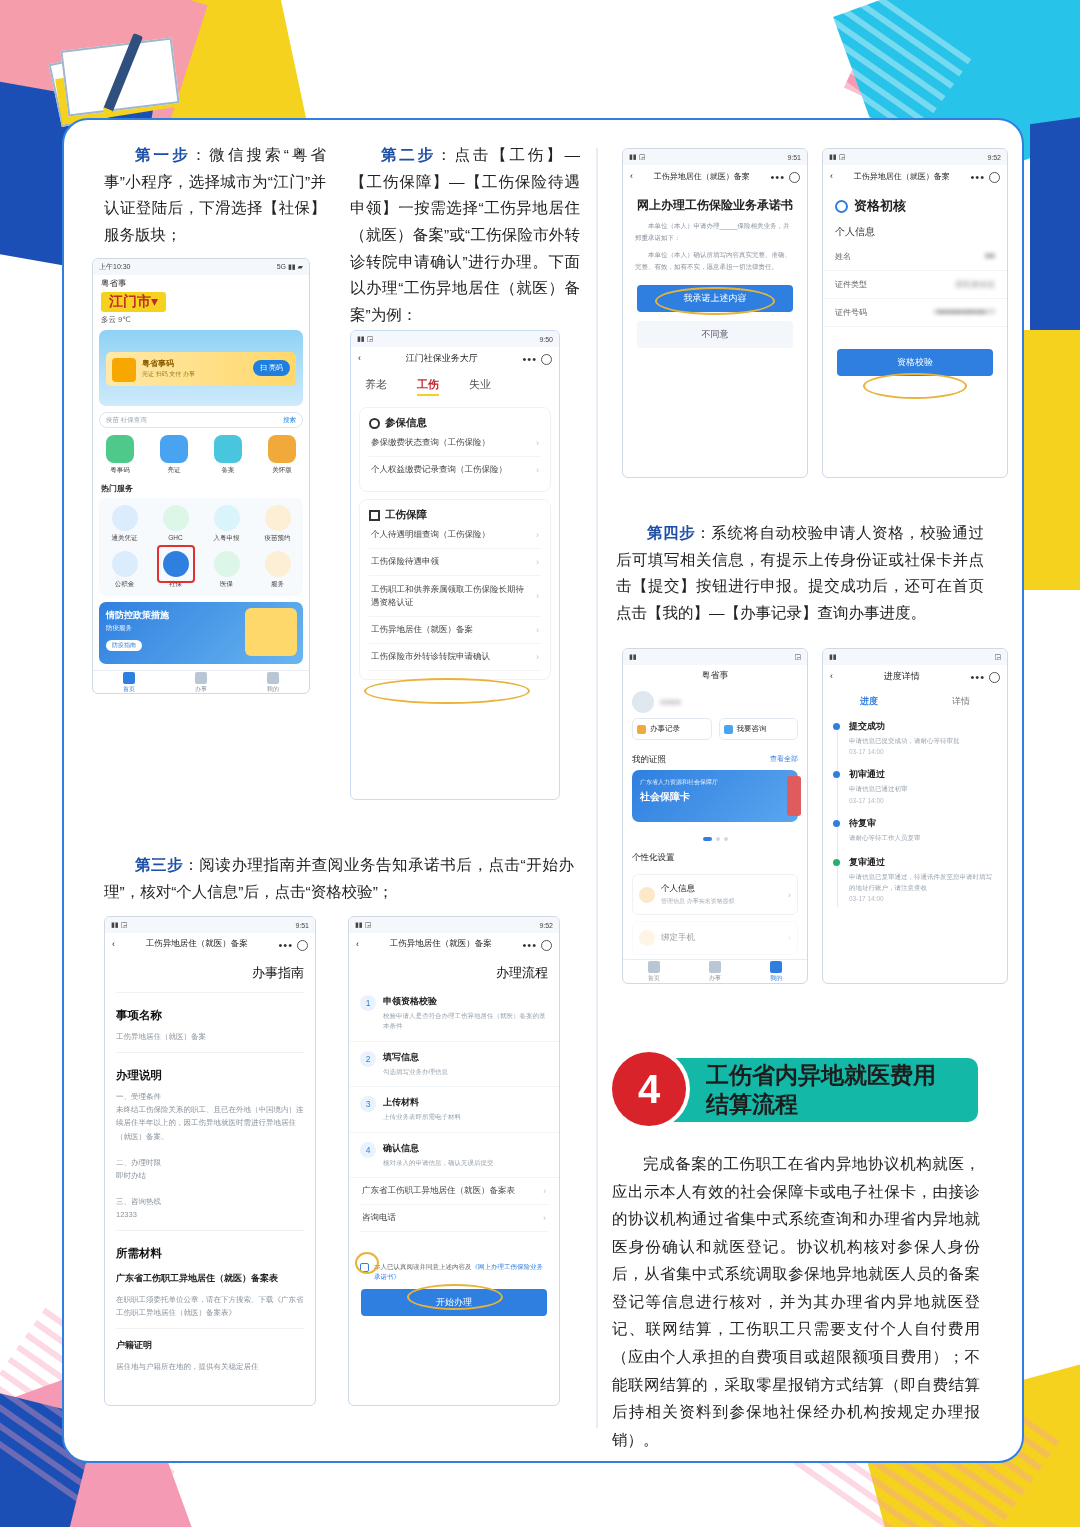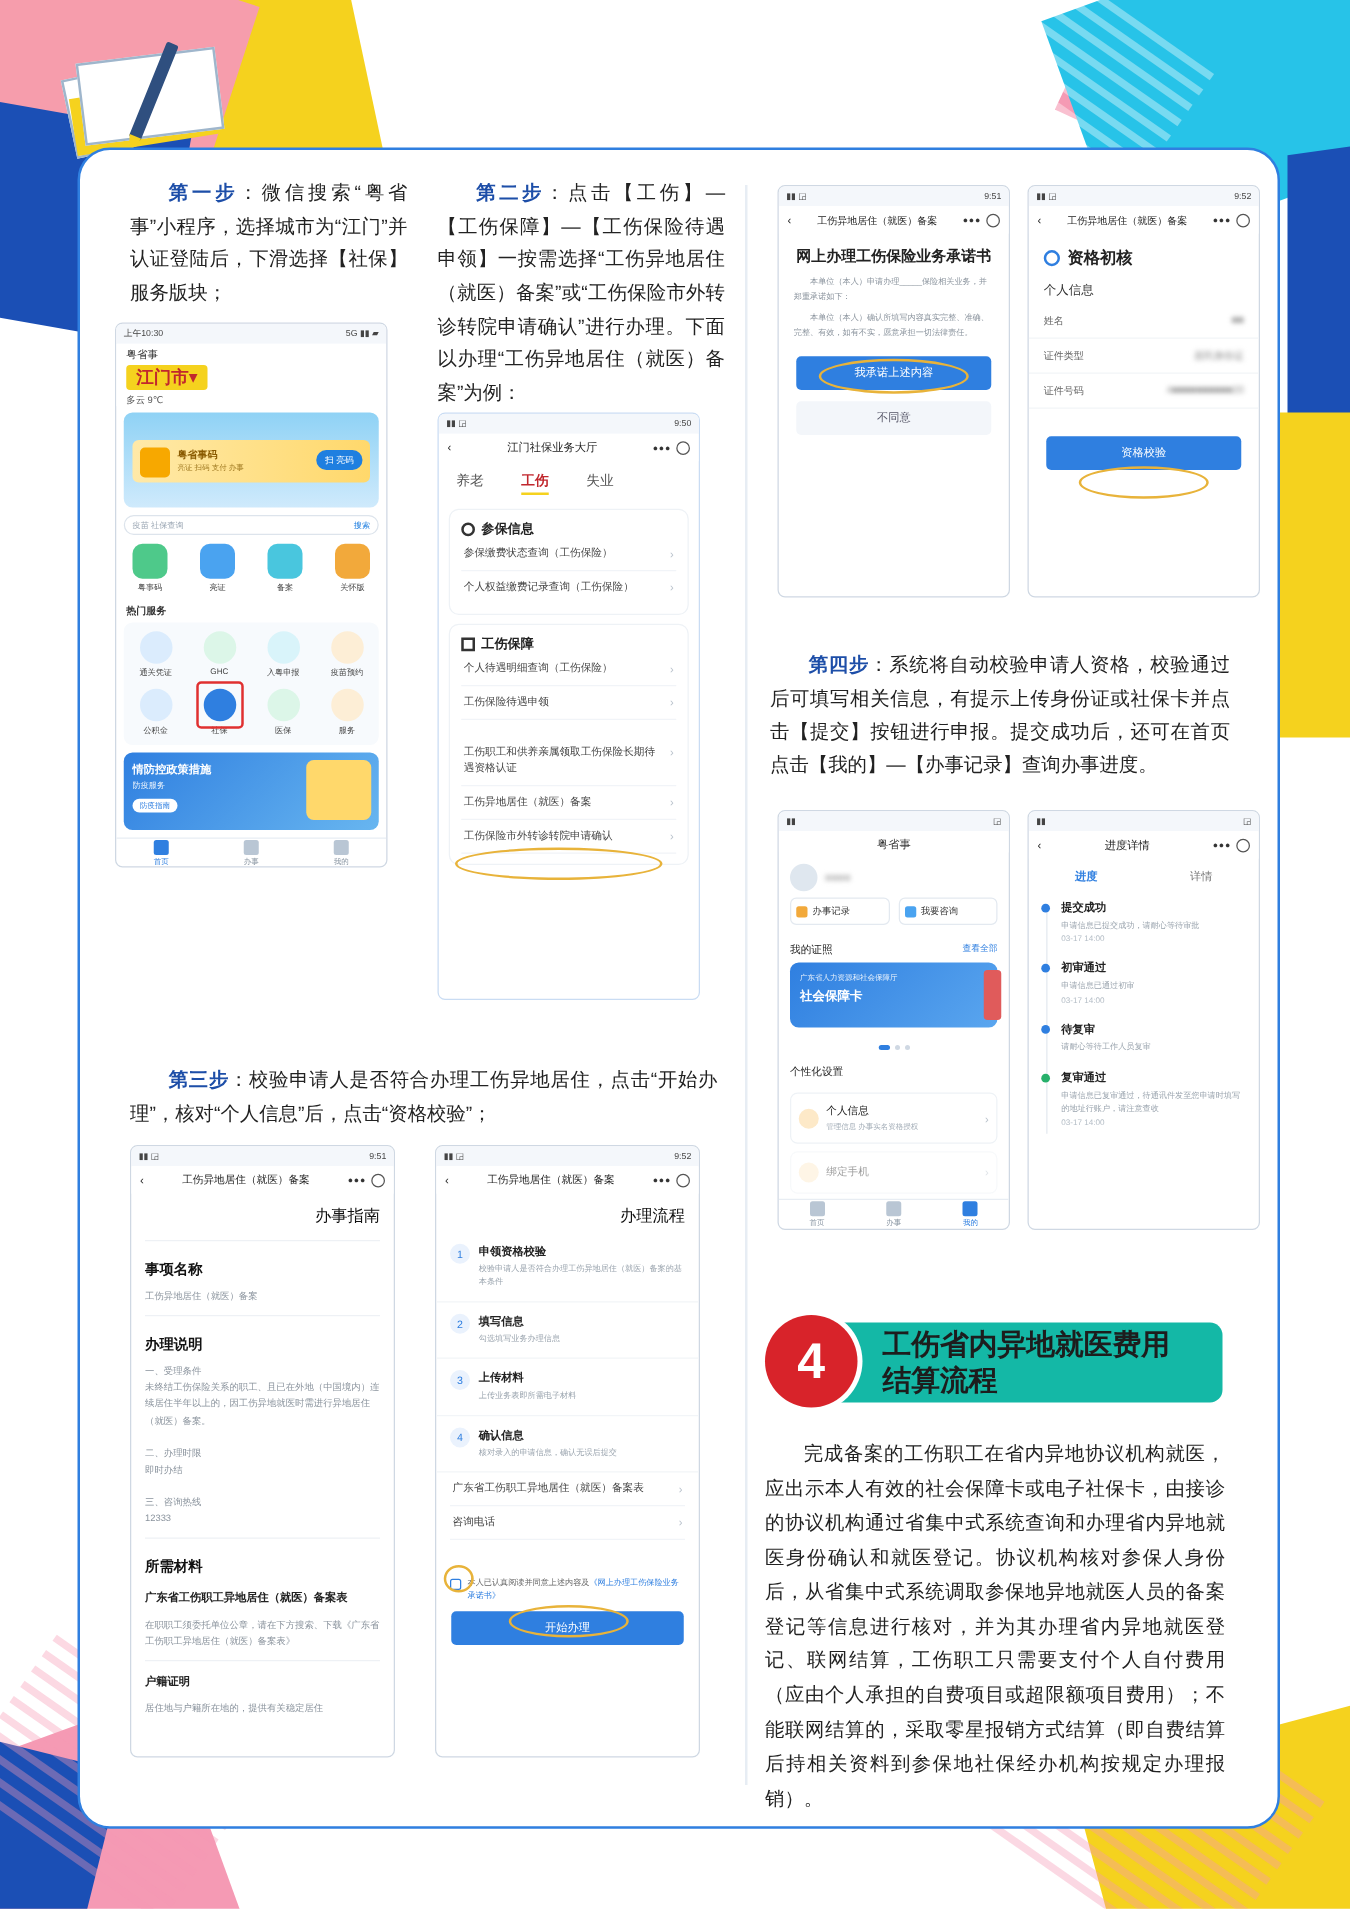--- a/index.html
+++ b/index.html
@@ -422,21 +422,21 @@
       </div>
     <div class="row-item">
         <span>个人待遇明细查询（工伤保险）</span>
         <span class="chev">›</span>
       </div>
     <div class="row-item">
         <span>工伤保险待遇申领</span>
         <span class="chev">›</span>
       </div>
     <div class="row-item">
-        <span style="max-width:160px; display:inline-block; line-height:1.5;margin-top:12px;">工伤职工和供养亲属领取工伤保险长期待遇资格认证</span>
+        <span style="max-width:160px; display:inline-block; line-height:1.5;">工伤职工和供养亲属领取工伤保险长期待遇资格认证</span>
         <span class="chev">›</span>
       </div>
     <div class="row-item">
         <span>工伤异地居住（就医）备案</span>
         <span class="chev">›</span>
       </div>
     <div class="row-item">
         <span>工伤保险市外转诊转院申请确认</span>
         <span class="chev">›</span>
       </div>
@@ -593,21 +593,21 @@
     <div class="tl-item">
       <div class="tl-dot green"></div>
       <div class="tl-t">复审通过</div>
       <div class="tl-s">申请信息已复审通过，待通讯件发至您申请时填写的地址行账户，请注意查收</div>
       <div class="tl-d">03-17 14:00</div>
     </div>
   </div>
 </div>
 
 <div class="step-text indent" style="left:104px; top:852px; width:470px;">
-  <span class="lead">第三步</span><span>：校验申请人是否符合办理工伤异地居住，点击“开始办理”，核对“个人信息”后，点击“资格校验”；</span>
+  <span class="lead">第三步</span><span>：阅读办理指南并查阅业务告知承诺书后，点击“开始办理”，核对“个人信息”后，点击“资格校验”；</span>
 </div>
 
 <div class="phone" style="left:104px; top:916px; width:212px; height:490px;">
   <div class="status-bar">
     <span>▮▮ ◲</span>
     <span>9:51</span>
   </div>
   <div class="nav-row">
     <span>‹</span>
     <span class="nav-title" style="font-size:8.5px;">工伤异地居住（就医）备案</span>

